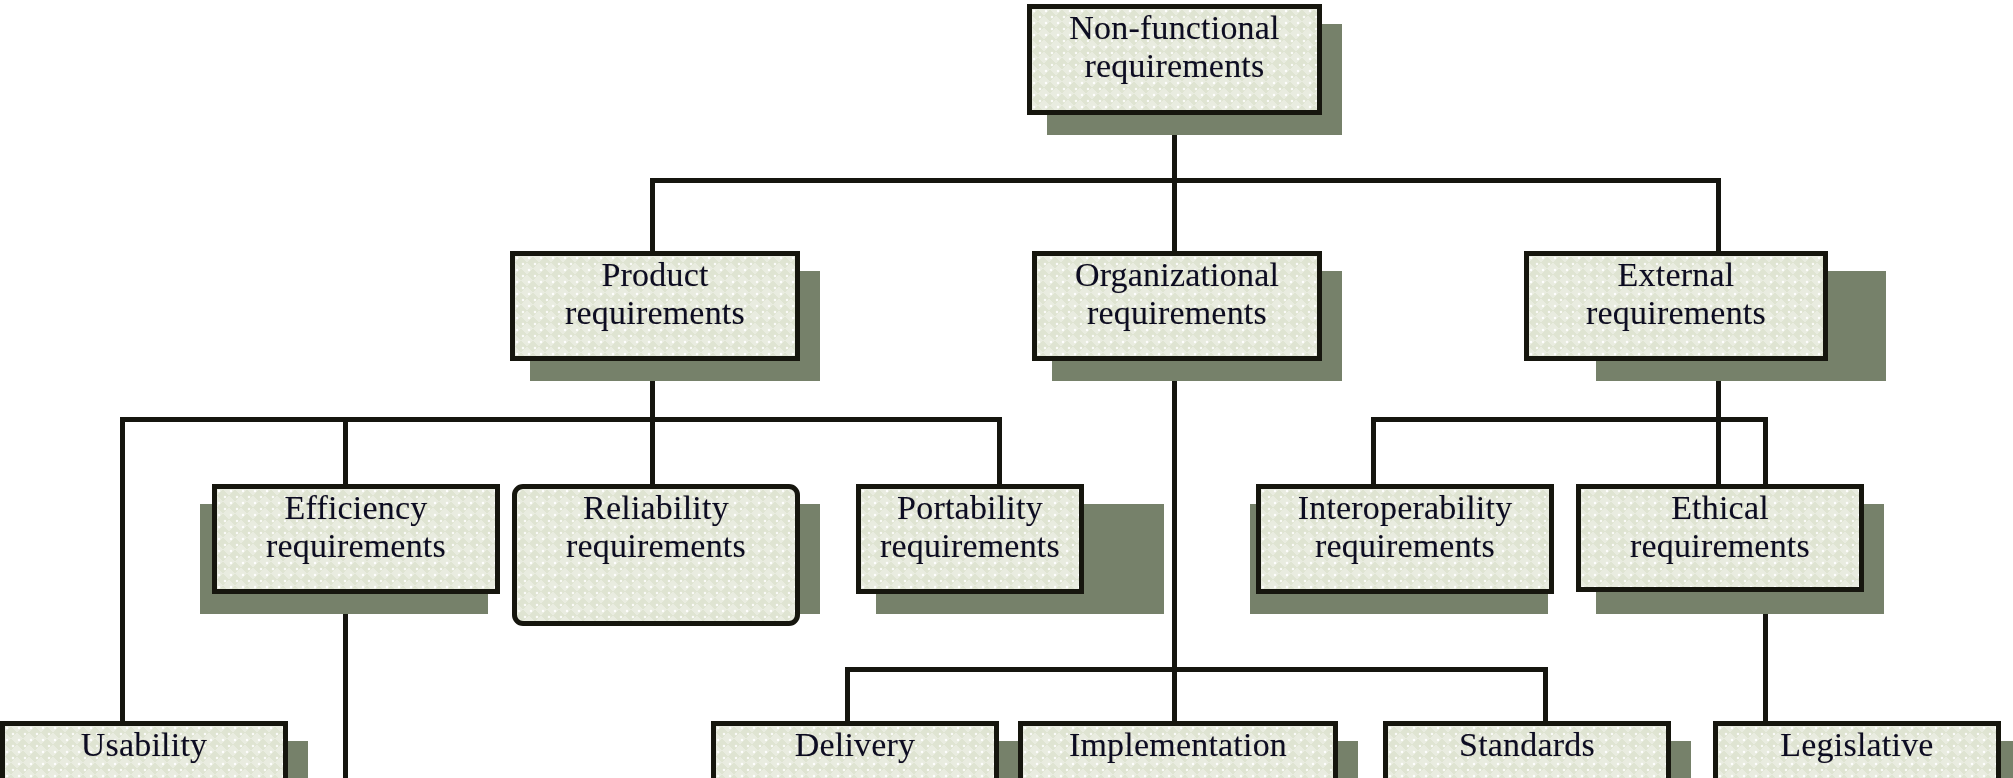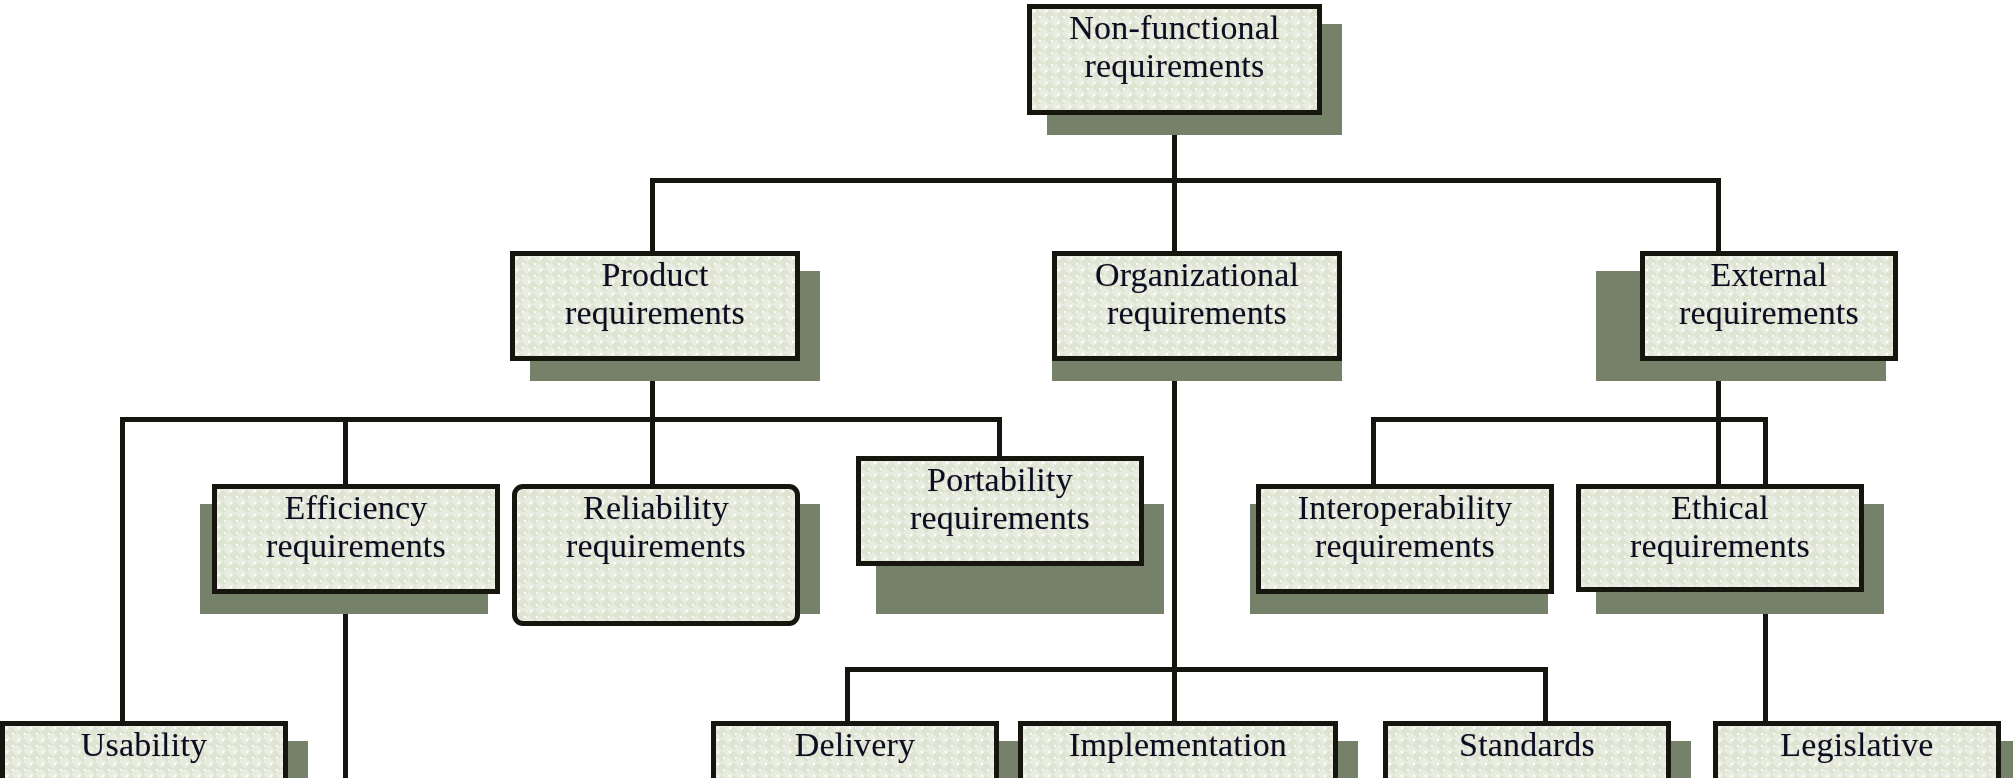--- a/index.html
+++ b/index.html
@@ -98,41 +98,41 @@
   <div class="node" style="left:1027px;top:4px;width:295px;height:111px;">
     <span class="label">Non-functional
 requirements</span>
   </div>
 
   <div class="node" style="left:510px;top:251px;width:290px;height:110px;">
     <span class="label">Product
 requirements</span>
   </div>
 
-  <div class="node" style="left:1032px;top:251px;width:290px;height:110px;margin-left:20px;">
+  <div class="node" style="left:1032px;top:251px;width:290px;height:110px;">
     <span class="label">Organizational
 requirements</span>
   </div>
 
-  <div class="node" style="left:1640px;top:251px;width:258px;height:110px;">
+  <div class="node" style="left:1524px;top:251px;width:304px;height:110px;">
     <span class="label">External
 requirements</span>
   </div>
 
   <div class="node" style="left:180px;top:484px;width:288px;height:110px;margin-left:32px;">
     <span class="label">Efficiency
 requirements</span>
   </div>
 
   <div class="node" style="left:512px;top:484px;width:288px;height:142px;border-radius:11px;">
     <span class="label">Reliability
 requirements</span>
   </div>
 
-  <div class="node" style="left:856px;top:456px;width:288px;height:110px;">
+  <div class="node" style="left:856px;top:484px;width:228px;height:110px;">
     <span class="label">Portability
 requirements</span>
   </div>
 
   <div class="node" style="left:1256px;top:484px;width:298px;height:110px;">
     <span class="label">Interoperability
 requirements</span>
   </div>
 
   <div class="node" style="left:1576px;top:484px;width:288px;height:108px;">

